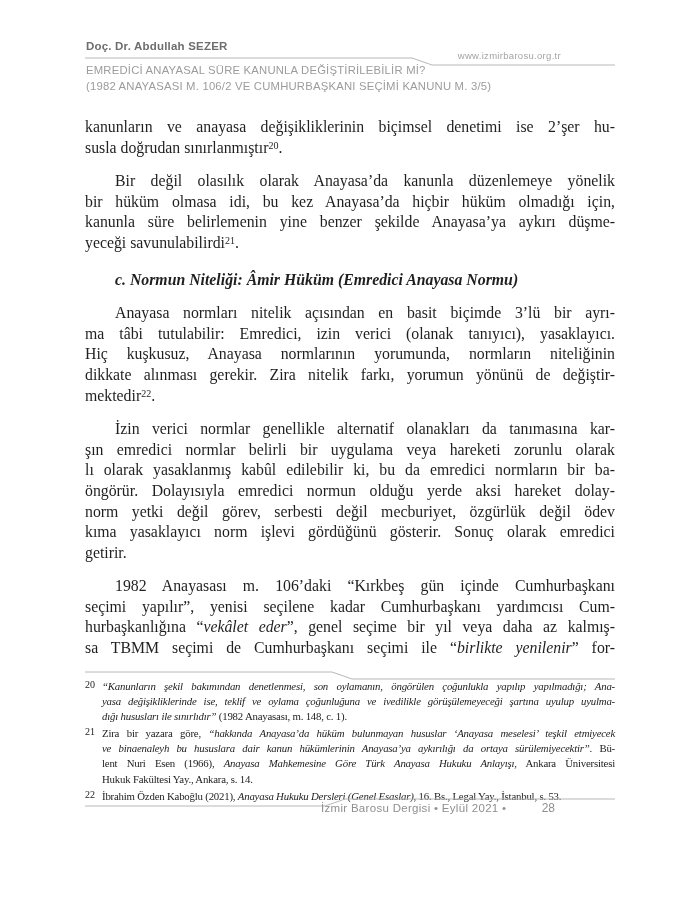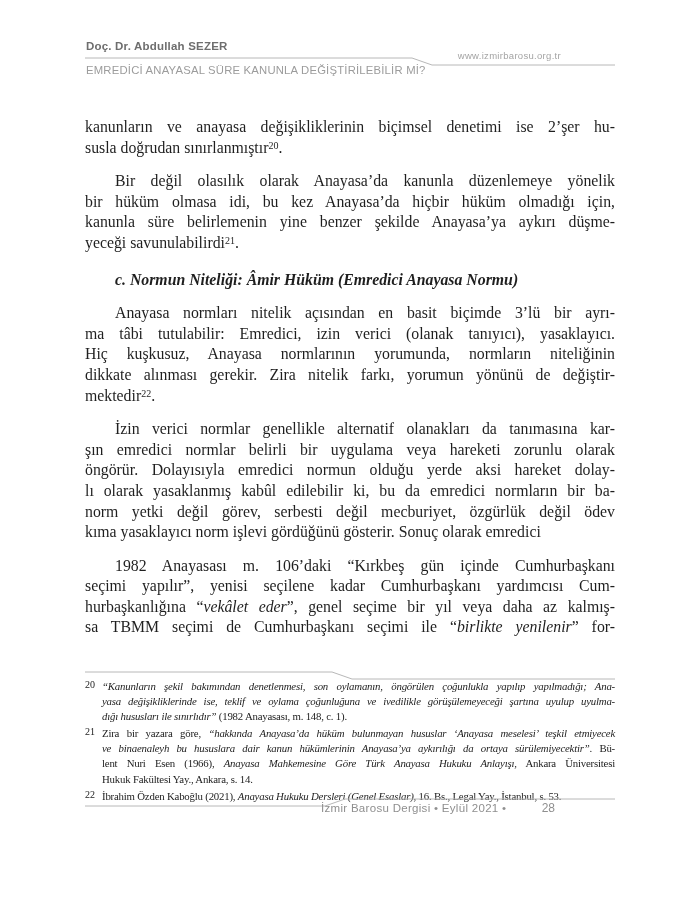--- a/index.html
+++ b/index.html
@@ -82,20 +82,21 @@
   <div class="author">Doç. Dr. Abdullah SEZER</div>
 
   <svg class="rule-svg header-rule" viewBox="0 0 530 14" xmlns="http://www.w3.org/2000/svg">
     <path class="rule-path" d="M0,4 L327,4 L347,11 L530,11"></path>
   </svg>
 
   <div class="website">www.izmirbarosu.org.tr</div>
 
   <div class="title">
     <div class="title-line">EMREDİCİ ANAYASAL SÜRE KANUNLA DEĞİŞTİRİLEBİLİR Mİ?</div>
+    <div class="title-line">(1982 ANAYASASI M. 106/2 VE CUMHURBAŞKANI SEÇİMİ KANUNU M. 3/5)</div>
   </div>
 
   <div class="body">
     <div class="para no-indent">
         <div class="line">kanunların ve anayasa değişikliklerinin biçimsel denetimi ise 2’şer hu-</div>
         <div class="line">susla doğrudan sınırlanmıştır<sup class="fnref">20</sup>.</div>
       </div>
     <div class="para">
         <div class="line">Bir değil olasılık olarak Anayasa’da kanunla düzenlemeye yönelik</div>
         <div class="line">bir hüküm olmasa idi, bu kez Anayasa’da hiçbir hüküm olmadığı için,</div>
@@ -106,24 +107,25 @@
     <div class="para">
         <div class="line">Anayasa normları nitelik açısından en basit biçimde 3’lü bir ayrı-</div>
         <div class="line">ma tâbi tutulabilir: Emredici, izin verici (olanak tanıyıcı), yasaklayıcı.</div>
         <div class="line">Hiç kuşkusuz, Anayasa normlarının yorumunda, normların niteliğinin</div>
         <div class="line">dikkate alınması gerekir. Zira nitelik farkı, yorumun yönünü de değiştir-</div>
         <div class="line">mektedir<sup class="fnref">22</sup>.</div>
       </div>
     <div class="para">
         <div class="line">İzin verici normlar genellikle alternatif olanakları da tanımasına kar-</div>
         <div class="line">şın emredici normlar belirli bir uygulama veya hareketi zorunlu olarak</div>
+        <div class="line">lı olarak yasaklanmış kabûl edilebilir ki, bu da emredici normların bir ba-</div>
         <div class="line">öngörür. Dolayısıyla emredici normun olduğu yerde aksi hareket dolay-</div>
-        <div class="line">lı olarak yasaklanmış kabûl edilebilir ki, bu da emredici normların bir ba-</div>
         <div class="line">norm yetki değil görev, serbesti değil mecburiyet, özgürlük değil ödev</div>
         <div class="line">kıma yasaklayıcı norm işlevi gördüğünü gösterir. Sonuç olarak emredici</div>
+        <div class="line">getirir.</div>
       </div>
     <div class="para cont">
         <div class="line">1982 Anayasası m. 106’daki “Kırkbeş gün içinde Cumhurbaşkanı</div>
         <div class="line">seçimi yapılır”, yenisi seçilene kadar Cumhurbaşkanı yardımcısı Cum-</div>
         <div class="line">hurbaşkanlığına “<i>vekâlet eder</i>”, genel seçime bir yıl veya daha az kalmış-</div>
         <div class="line">sa TBMM seçimi de Cumhurbaşkanı seçimi ile “<i>birlikte yenilenir</i>” for-</div>
       </div>
   </div>
 
   <svg class="rule-svg" style="top:668px" viewBox="0 0 530 14" xmlns="http://www.w3.org/2000/svg">

